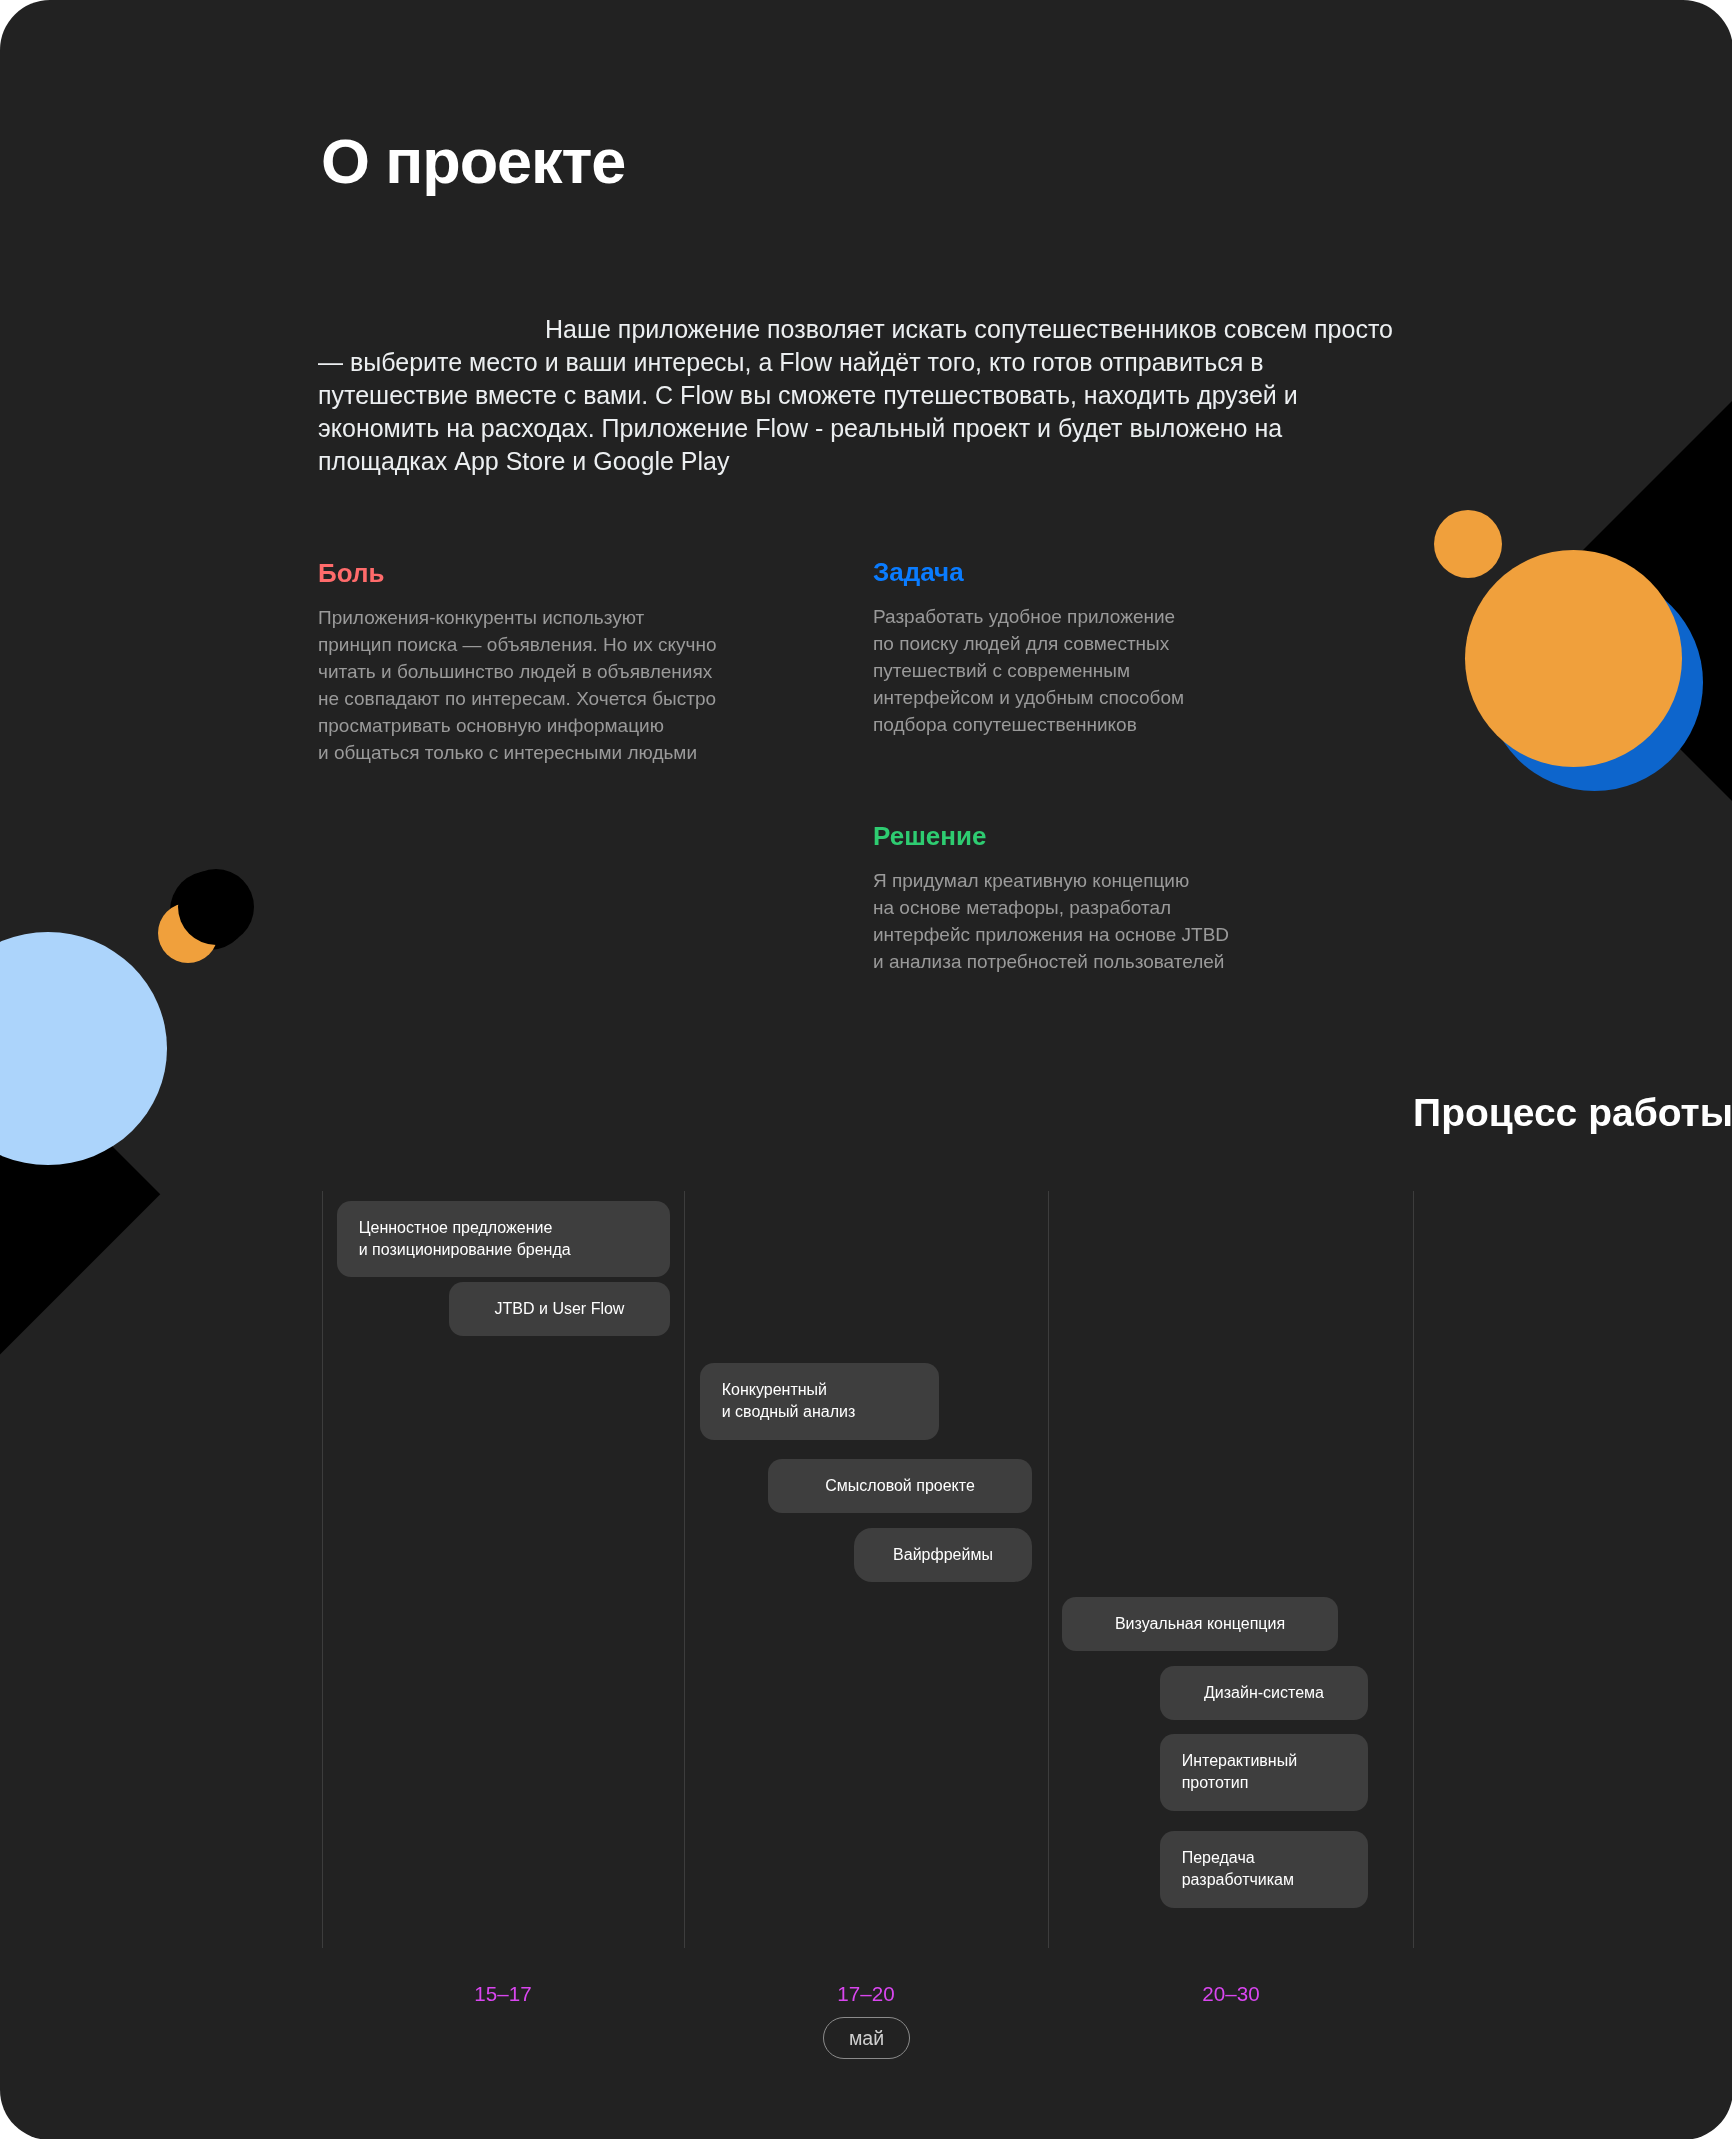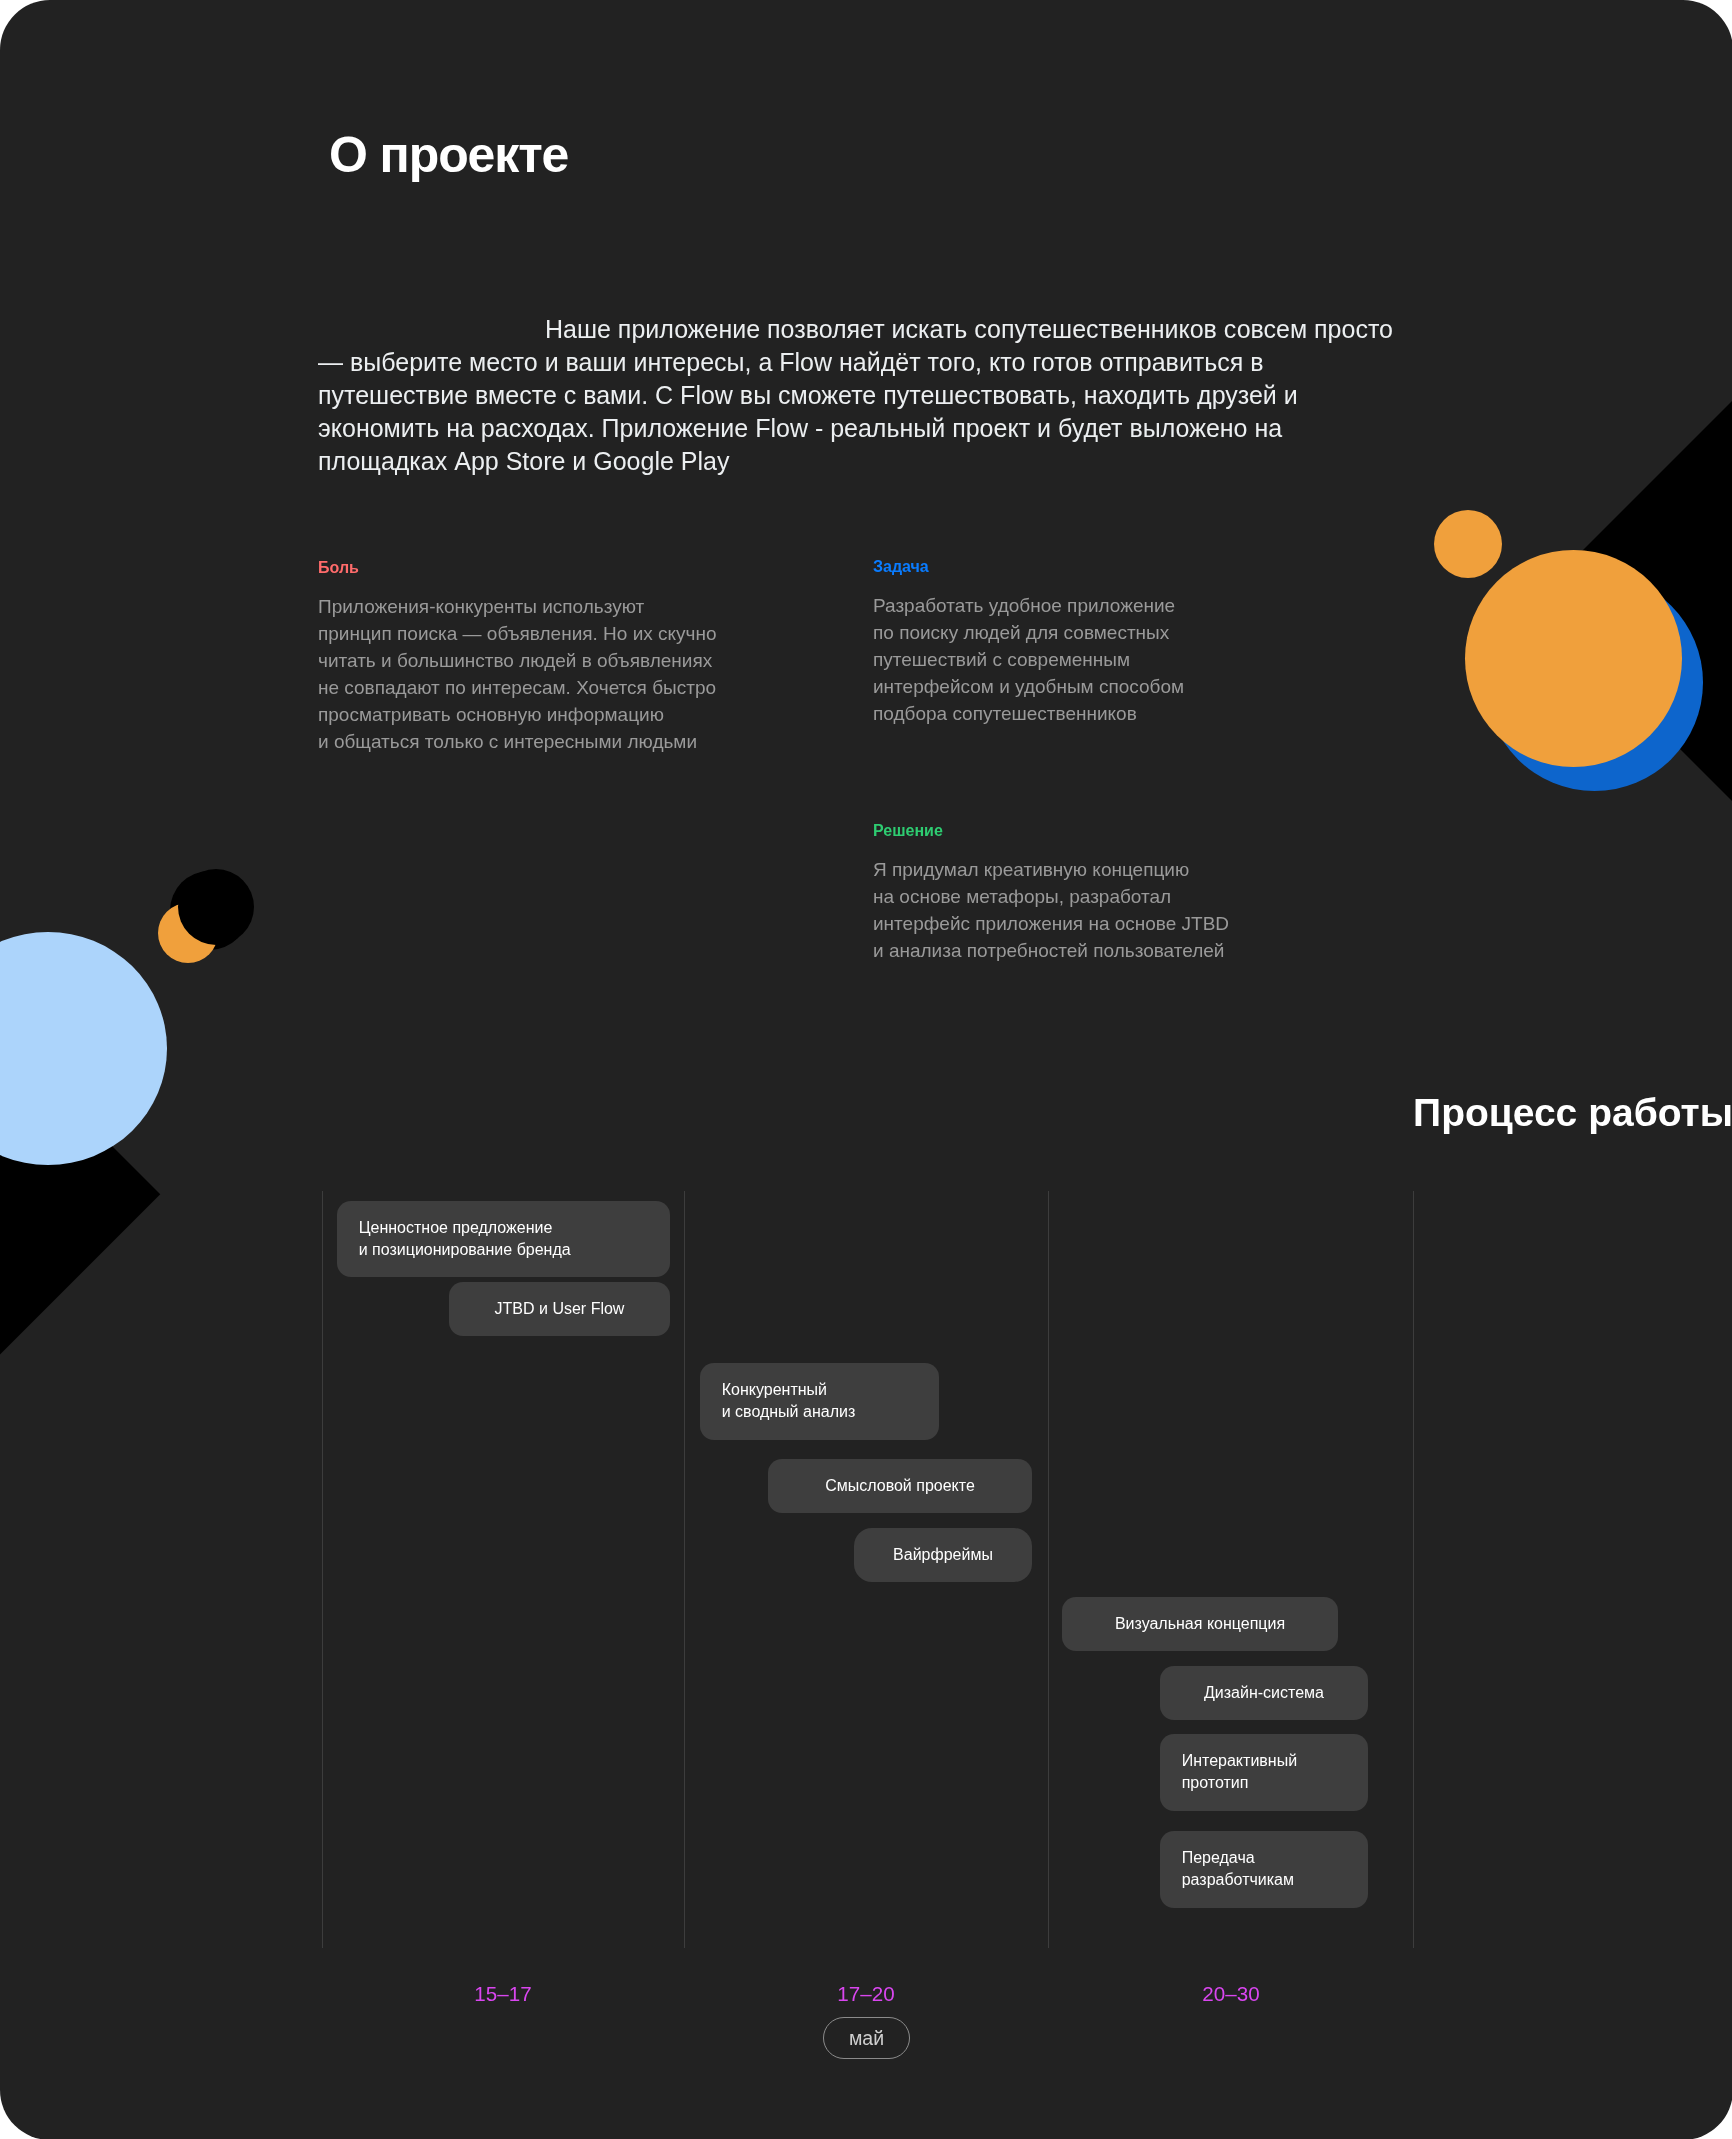--- a/index.html
+++ b/index.html
@@ -69,32 +69,32 @@
     position:absolute; left:246px; top:26px;
     width:79px; height:79px; border-radius:50%;
     background:#000000;
   }
 
   
   #content { position:relative; z-index:5; }
 
   #page-title {
     position:absolute; left:321px; top:130px;
-    font-size:50px; font-weight:700; color:#ffffff;
-    letter-spacing:-1.1px; line-height:1;margin-left:8px;
+    font-size:63px; font-weight:700; color:#ffffff;
+    letter-spacing:-1.1px; line-height:1;
   }
 
   #intro {
     position:absolute; left:318px; top:313px; width:1099px;
     font-size:25px; line-height:1.32; color:#eceff1;
     text-indent:227px;
   }
 
   .col-block { position:absolute; }
-  .col-title { font-size:16px; font-weight:700; line-height:1.1; }
+  .col-title { font-size:26px; font-weight:700; line-height:1.1; }
   .col-body  {
     margin-top:17.3px; font-size:19px; line-height:1.42;
     color:#9a9a9a; white-space:pre-line;
   }
 
   #block-pain     { left:318px;  top:559px; width:477px; }
   #block-task     { left:873px; top:558px; width:433px; }
   #block-solution { left:873px; top:822px; width:433px; }
 
   

